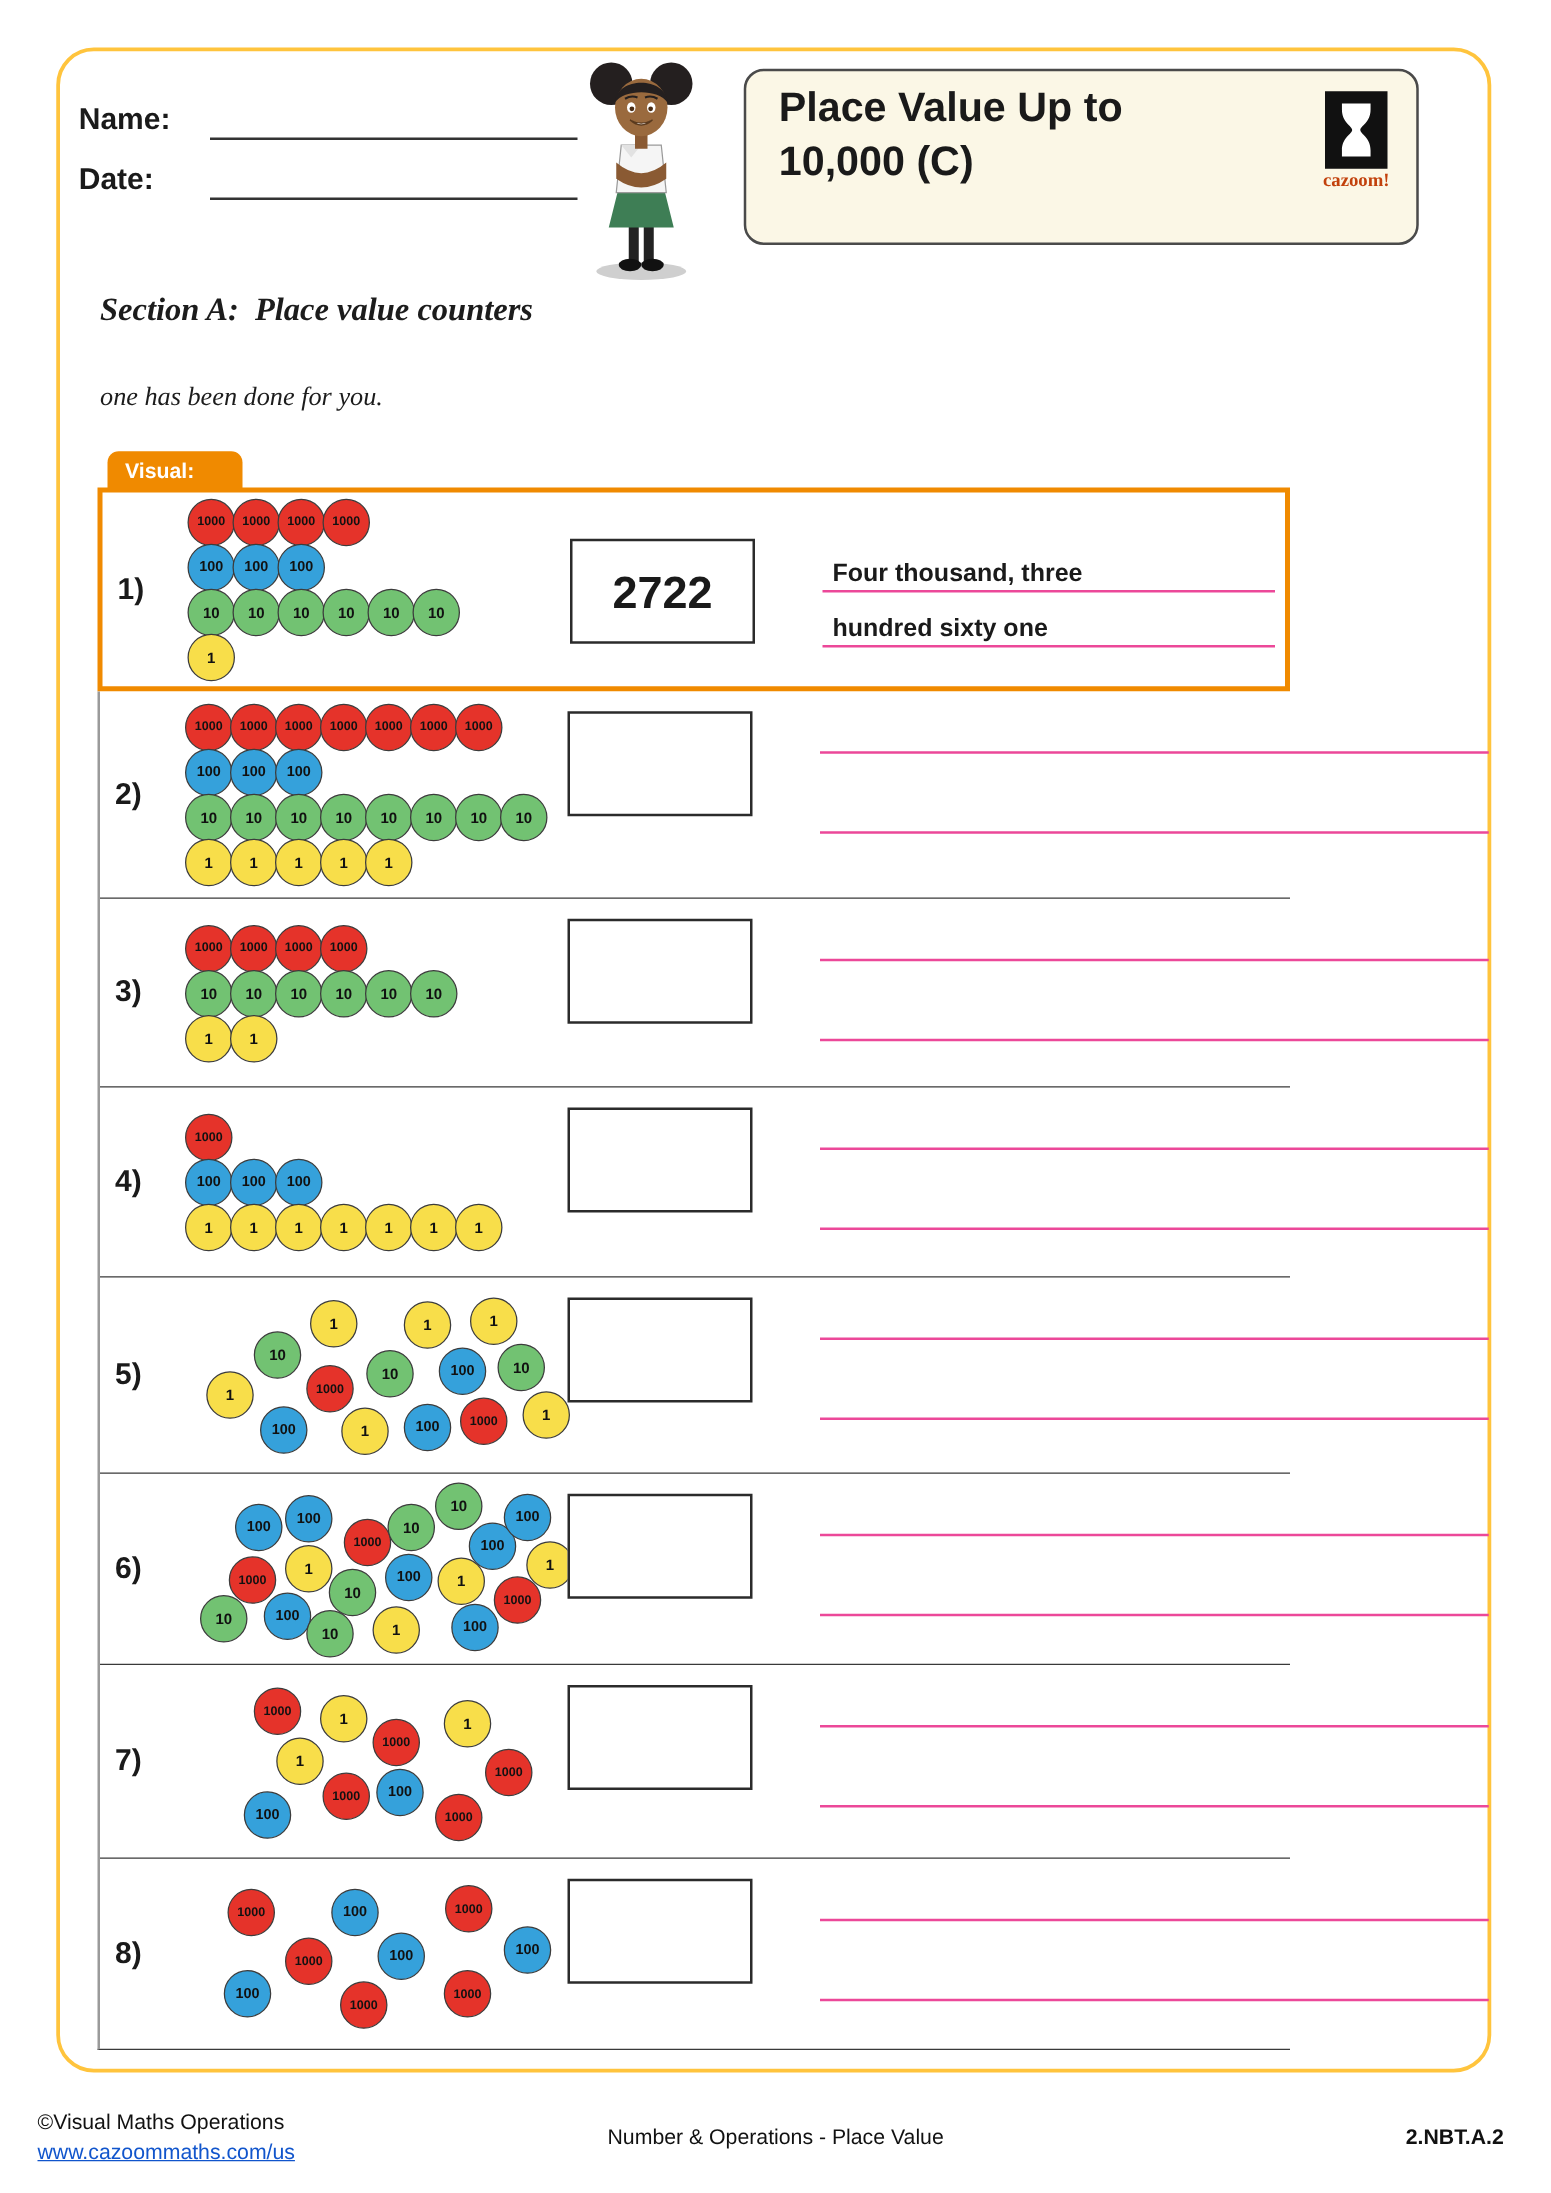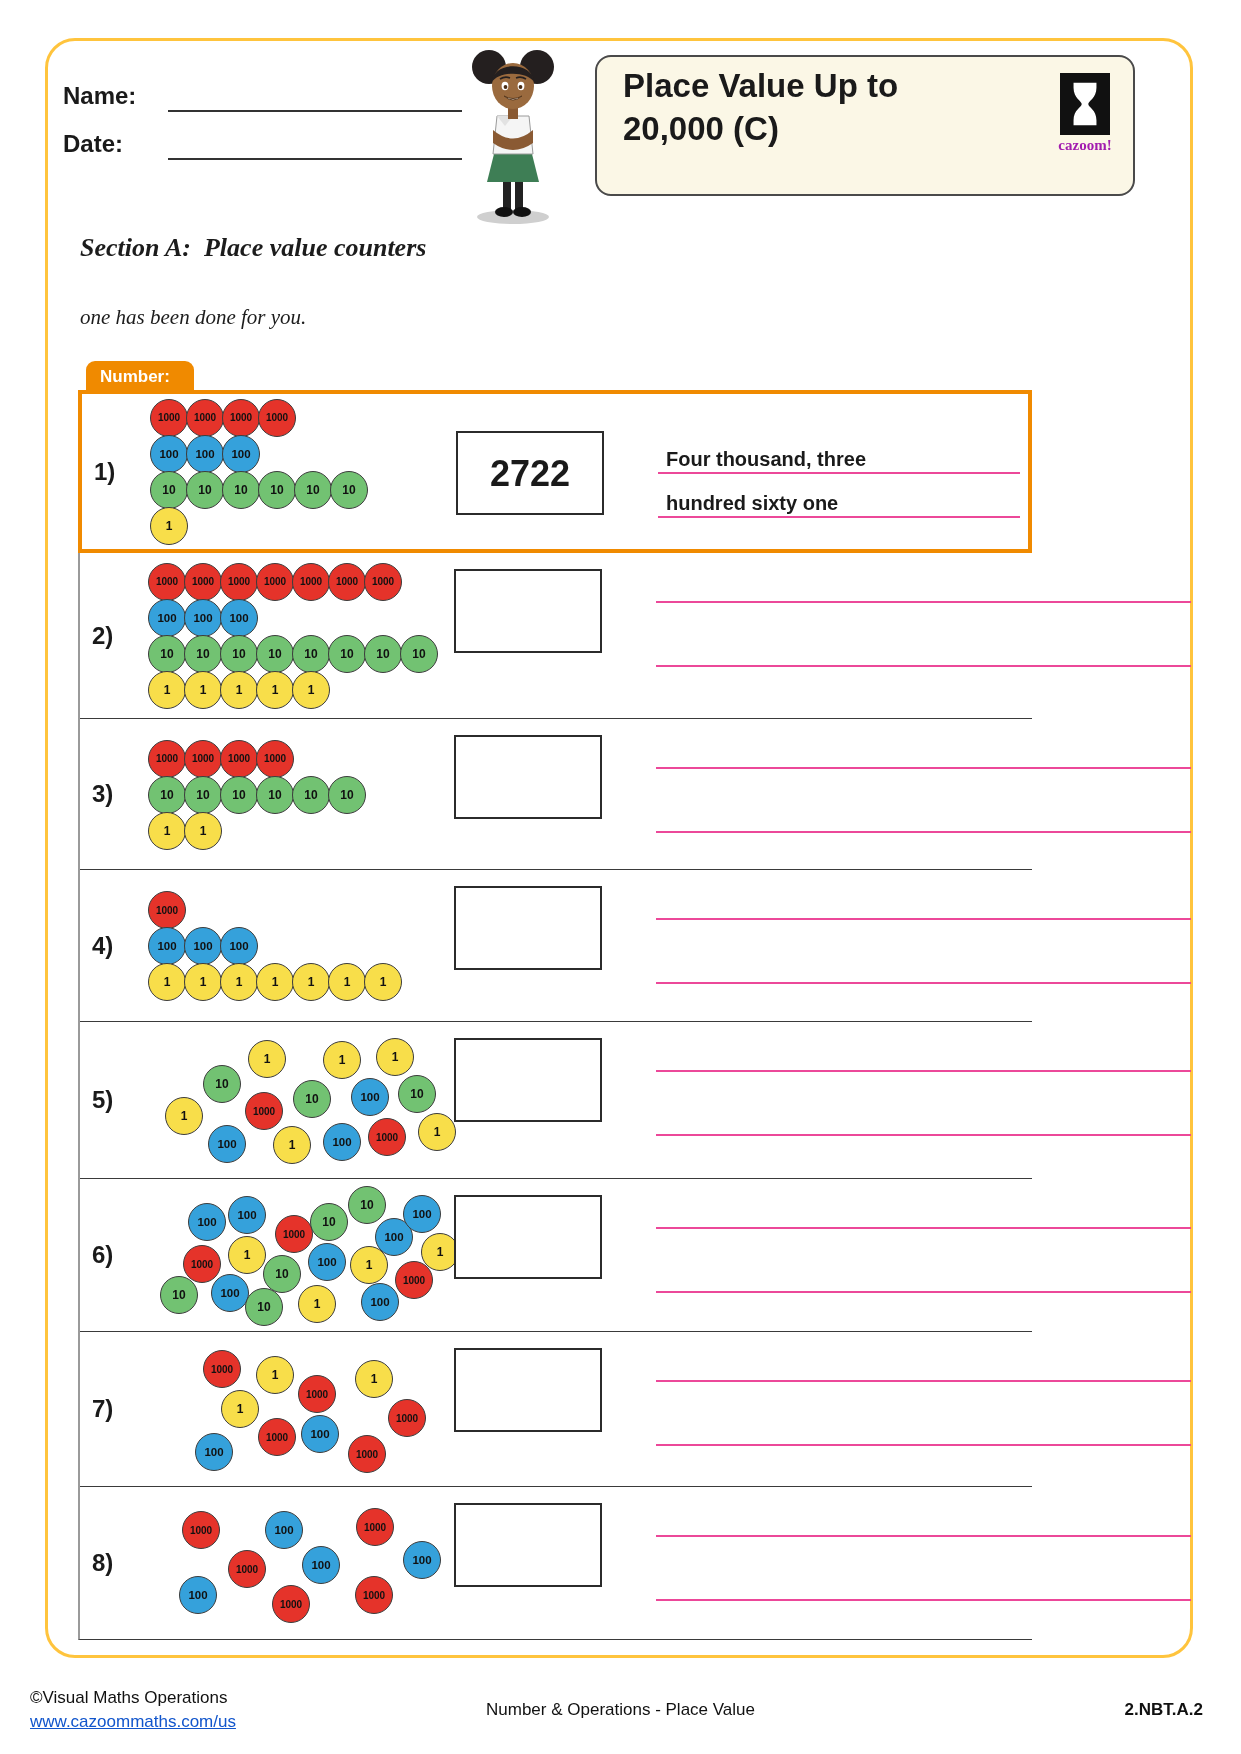--- a/index.html
+++ b/index.html
@@ -12,21 +12,21 @@
   .hline  { position:absolute; height:0; border-top:2px solid #333; }
   #girl   { position:absolute; left:452px; top:46px; }
   #titlebox { position:absolute; left:595px; top:55px; width:540px; height:141px;
               background:#FBF7E6; border:2px solid #4a4a4a; border-radius:16px; }
   #titletext { position:absolute; left:26px; top:8px; font-size:33px; font-weight:bold;
                color:#1a1a1a; line-height:1.3; }
   #logo { position:absolute; right:16px; top:16px; width:64px; text-align:center; }
   #logo .lbox { width:50px; height:62px; background:#111; margin:0 auto; display:flex;
                 align-items:center; justify-content:center; }
   #logo .ltext { font-family:"Liberation Serif", serif; font-weight:bold; font-size:15px;
-                 color:#a21caf; margin-top:2px; }
+                 color:#c2410c; margin-top:2px; }
   
   #secheading { position:absolute; left:80px; top:233px; font-family:"Liberation Serif", serif;
                 font-style:italic; font-weight:bold; font-size:26px; color:#1c1c1c; white-space:pre; }
   .instr { position:absolute; left:80px; font-family:"Liberation Serif", serif; font-style:italic;
            font-size:21px; color:#1c1c1c; }
   
   #extab { position:absolute; left:86px; top:361px; width:108px; height:31px; z-index:3;
            background:var(--corange); color:#fff; font-weight:bold; font-size:17px;
            border-radius:9px 9px 0 0; display:flex; align-items:center; padding-left:14px; }
   #exbox { position:absolute; left:78px; top:390px; width:954px; height:163px;
@@ -91,36 +91,36 @@
       <circle cx="67.5" cy="41" r="1.9" fill="#4a2c14"></circle>
       <path d="M47,33 q5,-3 10,-1" stroke="#241f1f" stroke-width="1.7" fill="none"></path>
       <path d="M63,32 q5,-2 10,1" stroke="#241f1f" stroke-width="1.7" fill="none"></path>
       <path d="M51,50 q9,8 18,0 q-9,5 -18,0" fill="#fff" stroke="#5a3a1e" stroke-width="1"></path>
     </svg>
   </div>
 
   <div id="titlebox">
     <div id="titletext">
       <span>Place Value Up to</span><br>
-      <span>20,000 (C)</span>
+      <span>10,000 (C)</span>
     </div>
     <div id="logo">
       <div class="lbox">
         <svg viewBox="0 0 44 56" width="36" height="48">
           <path d="M8,2 h28 v6 c0,13 -10,16 -10,20 c0,4 10,7 10,20 v6 h-28 v-6 c0,-13 10,-16 10,-20 c0,-4 -10,-7 -10,-20 z" fill="#fff"></path>
         </svg>
       </div>
       <div class="ltext">cazoom!</div>
     </div>
   </div>
 
   <div id="secheading">Section A:  Place value counters</div>
   <div class="instr" style="top:305px;">one has been done for you.</div>
 
-  <div id="extab">Number:</div>
+  <div id="extab">Visual:</div>
   <div id="exbox">
       <div class="trow" style="height: 155px;">
         <div class="rlabel">1)</div>
         <div class="creg">
           <div class="counter c1000" style="left: 6px; top: 4.5px;">1000</div>
           <div class="counter c1000" style="left: 42px; top: 4.5px;">1000</div>
           <div class="counter c1000" style="left: 78px; top: 4.5px;">1000</div>
           <div class="counter c1000" style="left: 114px; top: 4.5px;">1000</div>
           <div class="counter c100" style="left: 6px; top: 40.5px;">100</div>
           <div class="counter c100" style="left: 42px; top: 40.5px;">100</div>

